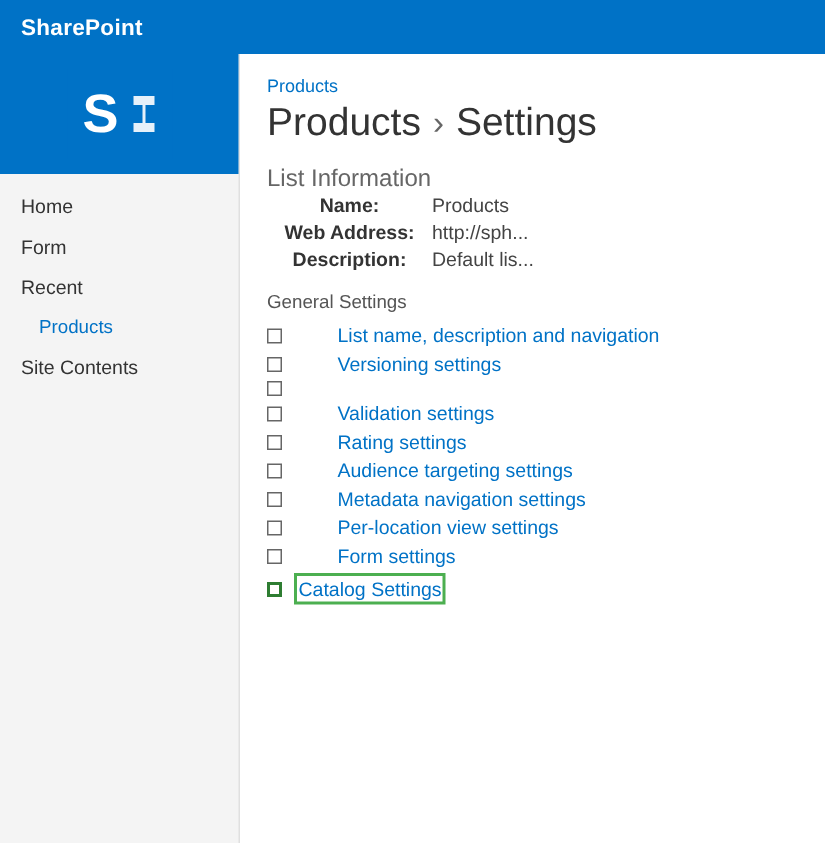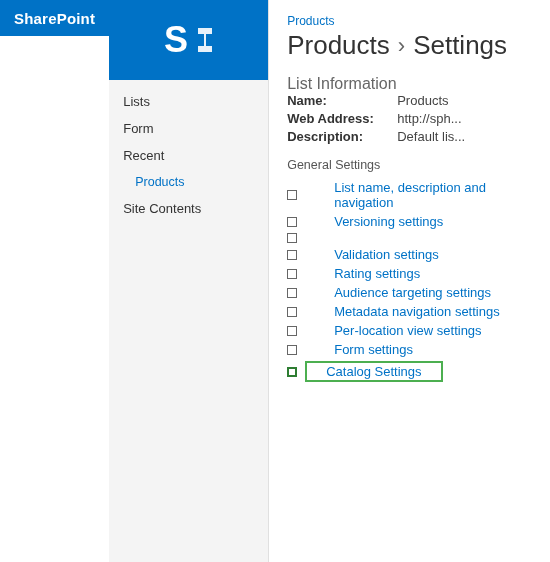--- a/index.html
+++ b/index.html
@@ -10,21 +10,21 @@
       justify-content: center;
       align-items: center;
       min-height: 100vh;
     }
     .window {
       width: 550px;
       height: 562px;
       background: #fff;
       box-shadow: 0 2px 8px rgba(0,0,0,0.3);
       display: flex;
-      flex-direction: row;
+      flex-direction: column;
       overflow: hidden;
     }
     .top-bar {
       background: #0072c6;
       height: 36px;
       display: flex;
       align-items: center;
       padding: 0 14px;
       flex-shrink: 0;
     }
@@ -105,20 +105,21 @@
       margin-bottom: 0;
       font-weight: 400;
     }
     .info-table {
       margin-bottom: 14px;
       font-size: 13px;
     }
     .info-row {
       display: flex;
       margin-bottom: 3px;
+      text-align: center;
     }
     .info-label {
       font-weight: 700;
       width: 110px;
       color: #333;
       font-size: 13px;
     }
     .info-value {
       color: #444;
       font-size: 13px;
@@ -164,21 +165,21 @@
       border: 2px solid #2e7d32;
       margin-right: 8px;
       flex-shrink: 0;
       display: inline-block;
     }
     .catalog-settings-link {
       color: #0072c6;
       text-decoration: none;
       font-size: 13px;
       border: 2px solid #4caf50;
-      padding: 1px 19px;
+      padding: 1px 1px;
     }
   </style>
 </head>
 <body>
 
 <div class="window">
 
   <div class="top-bar">
     <span class="top-bar-title">SharePoint</span>
   </div>
@@ -188,21 +189,21 @@
     <div class="sidebar">
       <div class="sidebar-logo">
 
         <svg class="sharepoint-logo" viewBox="0 0 70 60" xmlns="http://www.w3.org/2000/svg">
           <rect width="70" height="60" fill="#0072c6"></rect>
           <text x="10" y="42" font-size="36" font-weight="bold" fill="white" font-family="Arial">S</text>
           <polygon points="44,18 58,18 58,24 50,24 50,36 58,36 58,42 44,42 44,36 52,36 52,24 44,24" fill="white" opacity="0.9"></polygon>
         </svg>
       </div>
       <div class="sidebar-nav">
-        <div class="sidebar-item">Lists</div>
+        <div class="sidebar-item">Home</div>
         <div class="sidebar-item">Form</div>
         <div class="sidebar-item">Recent</div>
         <div class="sidebar-item sub">Products</div>
         <div class="sidebar-item">Site Contents</div>
       </div>
     </div>
 
     <div class="content">
       <div class="breadcrumb">Products</div>
 

